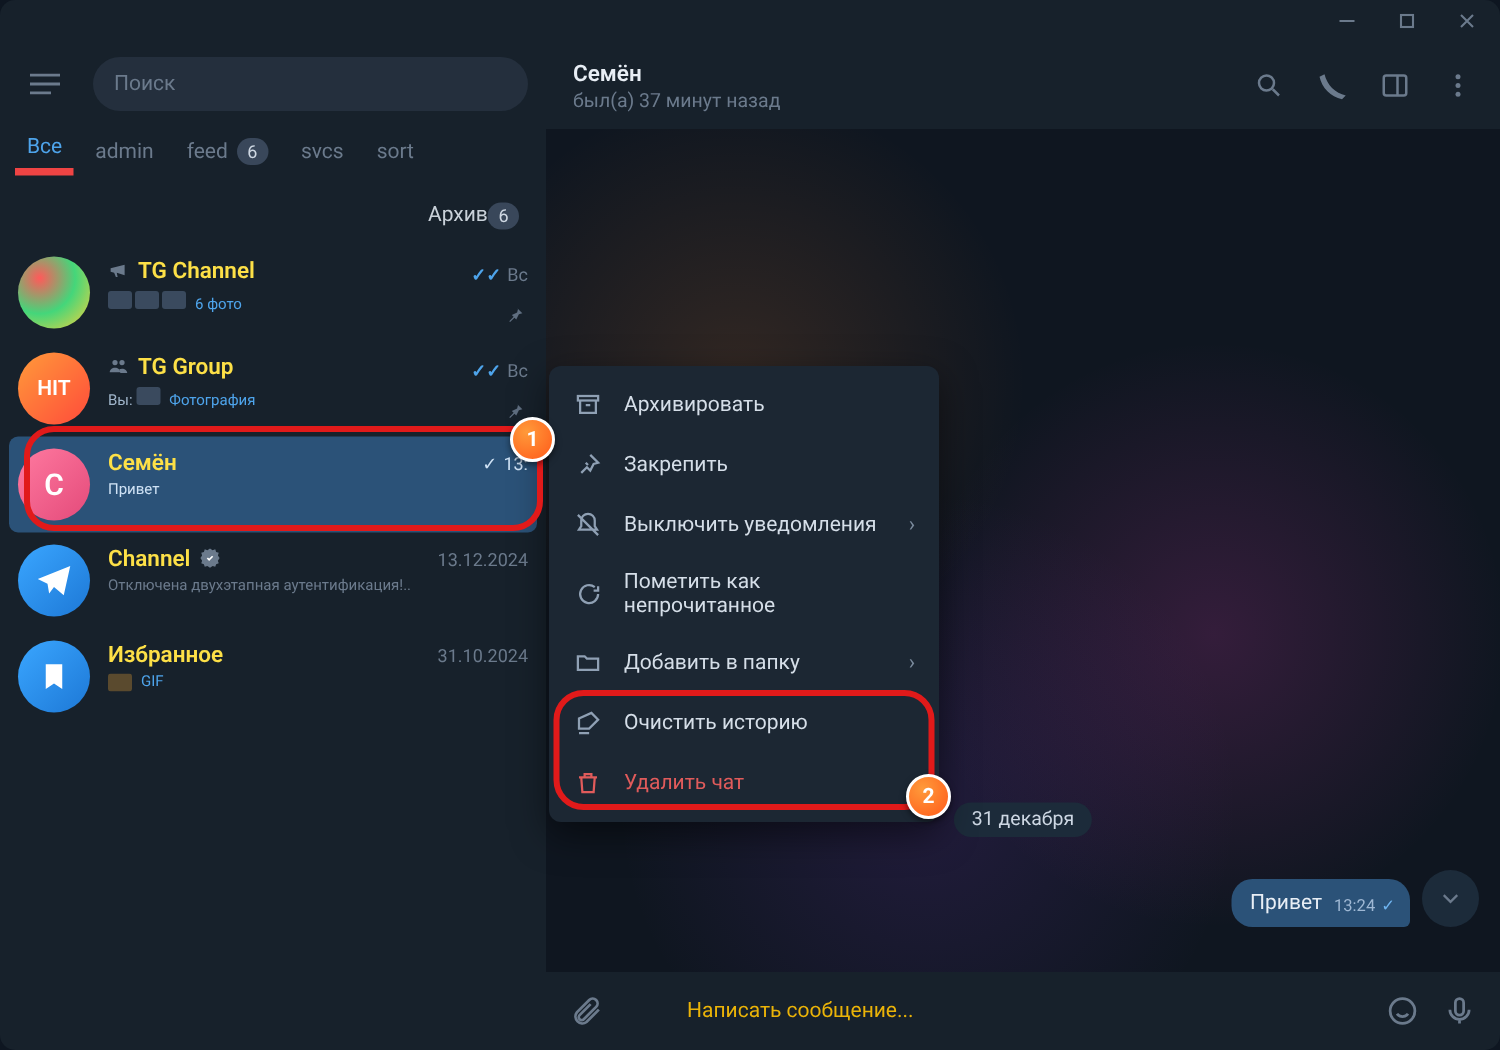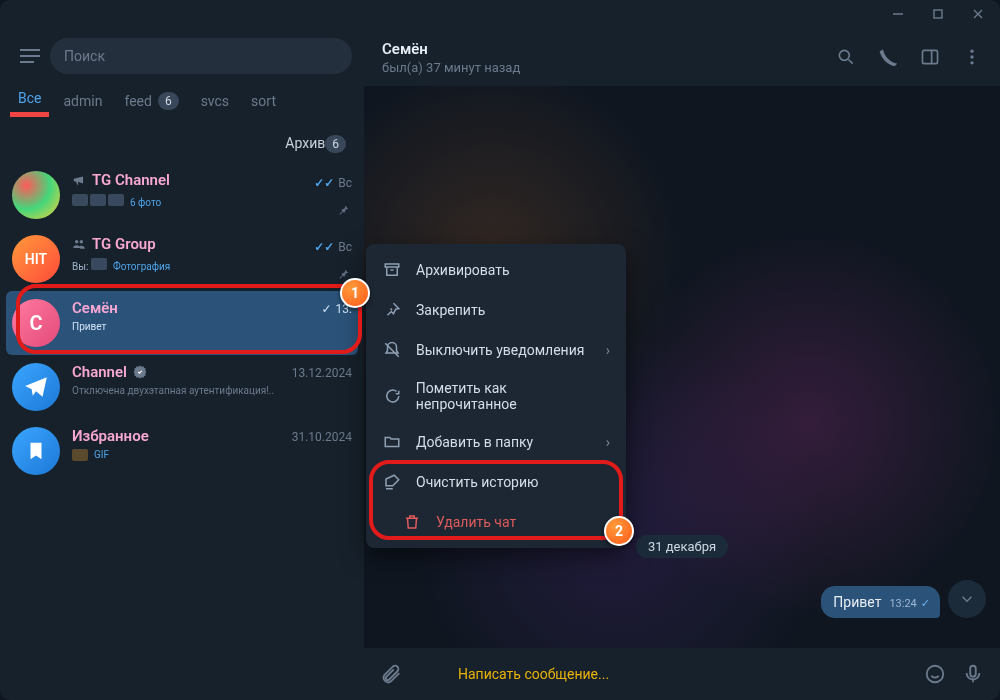--- a/index.html
+++ b/index.html
@@ -16,21 +16,21 @@
   .titlebar {
     height: 28px;
     display: flex; justify-content: flex-end; align-items: center;
     padding: 0 4px; gap: 4px;
     background: #17212b;
   }
   .win-btn { width: 36px; height: 24px; display:flex; align-items:center; justify-content:center; color:#6b7a8c; }
   .app { display:flex; height: calc(700px - 28px); }
   
   .sidebar { width: 364px; background:#17212b; display:flex; flex-direction:column; }
-  .topbar { display:flex; align-items:center; gap:2px; padding:10px 12px; }
+  .topbar { display:flex; align-items:center; gap:14px; padding:10px 12px; }
   .menu-btn { width:36px; height:36px; display:flex; align-items:center; justify-content:center; color:#6b7a8c; border-radius:6px; }
   .search {
     flex:1; height:36px; background:#242f3d; border-radius:18px;
     display:flex; align-items:center; padding:0 14px; color:#6b7a8c;
   }
   .folders { display:flex; gap:6px; padding:0 10px 8px; font-size:14px; }
   .folder { padding:6px 8px; color:#6b7a8c; display:flex; align-items:center; gap:6px; }
   .folder.active { color:#4ea4eb; border-bottom:5px solid #ef4444; }
   .badge { background:#39475a; color:#cfd8e3; border-radius:10px; padding:0 7px; font-size:12px; line-height:18px; }
   .archive-row { display:flex; justify-content:flex-end; padding:10px 18px; color:#c9d1d9; }
@@ -40,21 +40,21 @@
     position:relative;
   }
   .chat.selected { background:#2b5278; border-radius:6px; margin:0 6px; padding:8px 6px; }
   .avatar { width:48px; height:48px; border-radius:50%; flex-shrink:0; display:flex; align-items:center; justify-content:center; font-weight:600; font-size:20px; color:#fff; }
   .avatar.tgchannel { background: radial-gradient(circle at 30% 30%, #ff5a5a, #44d67a, #f9d13a); }
   .avatar.hit { background: linear-gradient(135deg,#ff9a3a,#ff4b3a); }
   .avatar.blue { background: linear-gradient(135deg,#3aa6ff,#1d78d6); }
   .avatar.pink { background: linear-gradient(135deg,#ff7aa0,#e44a7a); }
   .chat-body { flex:1; min-width:0; }
   .chat-top { display:flex; justify-content:space-between; align-items:baseline; gap:8px; }
-  .chat-name { display:flex; align-items:center; gap:6px; color:#f9a8d4; font-weight:600; font-size:15px; }
+  .chat-name { display:flex; align-items:center; gap:6px; color:#fde047; font-weight:600; font-size:15px; }
   .chat-name svg { width:14px; height:14px; fill:#6b7a8c; }
   .chat-time { color:#6b7a8c; font-size:12px; display:flex; align-items:center; gap:4px; }
   .chat-sub { color:#6b7a8c; font-size:10px; margin-top:4px; white-space:nowrap; overflow:hidden; text-overflow:ellipsis; }
   .chat-sub .you { color:#9fb4c9; }
   .pin { position:absolute; right:14px; bottom:10px; color:#5f6e80; }
   .ticks { color:#4ea4eb; font-weight:700; }
   
   .main { flex:1; display:flex; flex-direction:column; background:#0e1621; }
   .chat-header {
     height:58px; background:#17212b; display:flex; align-items:center;
@@ -98,21 +98,21 @@
     position:absolute; left:366px; top:244px; width:260px;
     background:#1c2733; border-radius:8px; padding:6px 0;
     box-shadow: 0 8px 24px rgba(0,0,0,.5);
   }
   .ctx-item {
     display:flex; align-items:center; gap:14px;
     padding:10px 16px; color:#d5dee8; font-size:14px;
   }
   .ctx-item .ico { width:20px; height:20px; display:flex; align-items:center; justify-content:center; color:#8fa0b4; }
   .ctx-item .chev { margin-left:auto; color:#7a8a9c; }
-  .ctx-item.danger { color:#e05b5b;margin-left:20px; }
+  .ctx-item.danger { color:#e05b5b; }
   .ctx-item.danger .ico { color:#e05b5b; }
   
   .callout {
     position:absolute; border:4px solid #e11a1a; border-radius:20px;
     pointer-events:none;
   }
   .num-disc {
     position:absolute; width:30px; height:30px; border-radius:50%;
     background: radial-gradient(circle at 35% 30%, #ff9a3a, #ff5a1a);
     border:2px solid #fff; color:#fff; font-weight:700;

